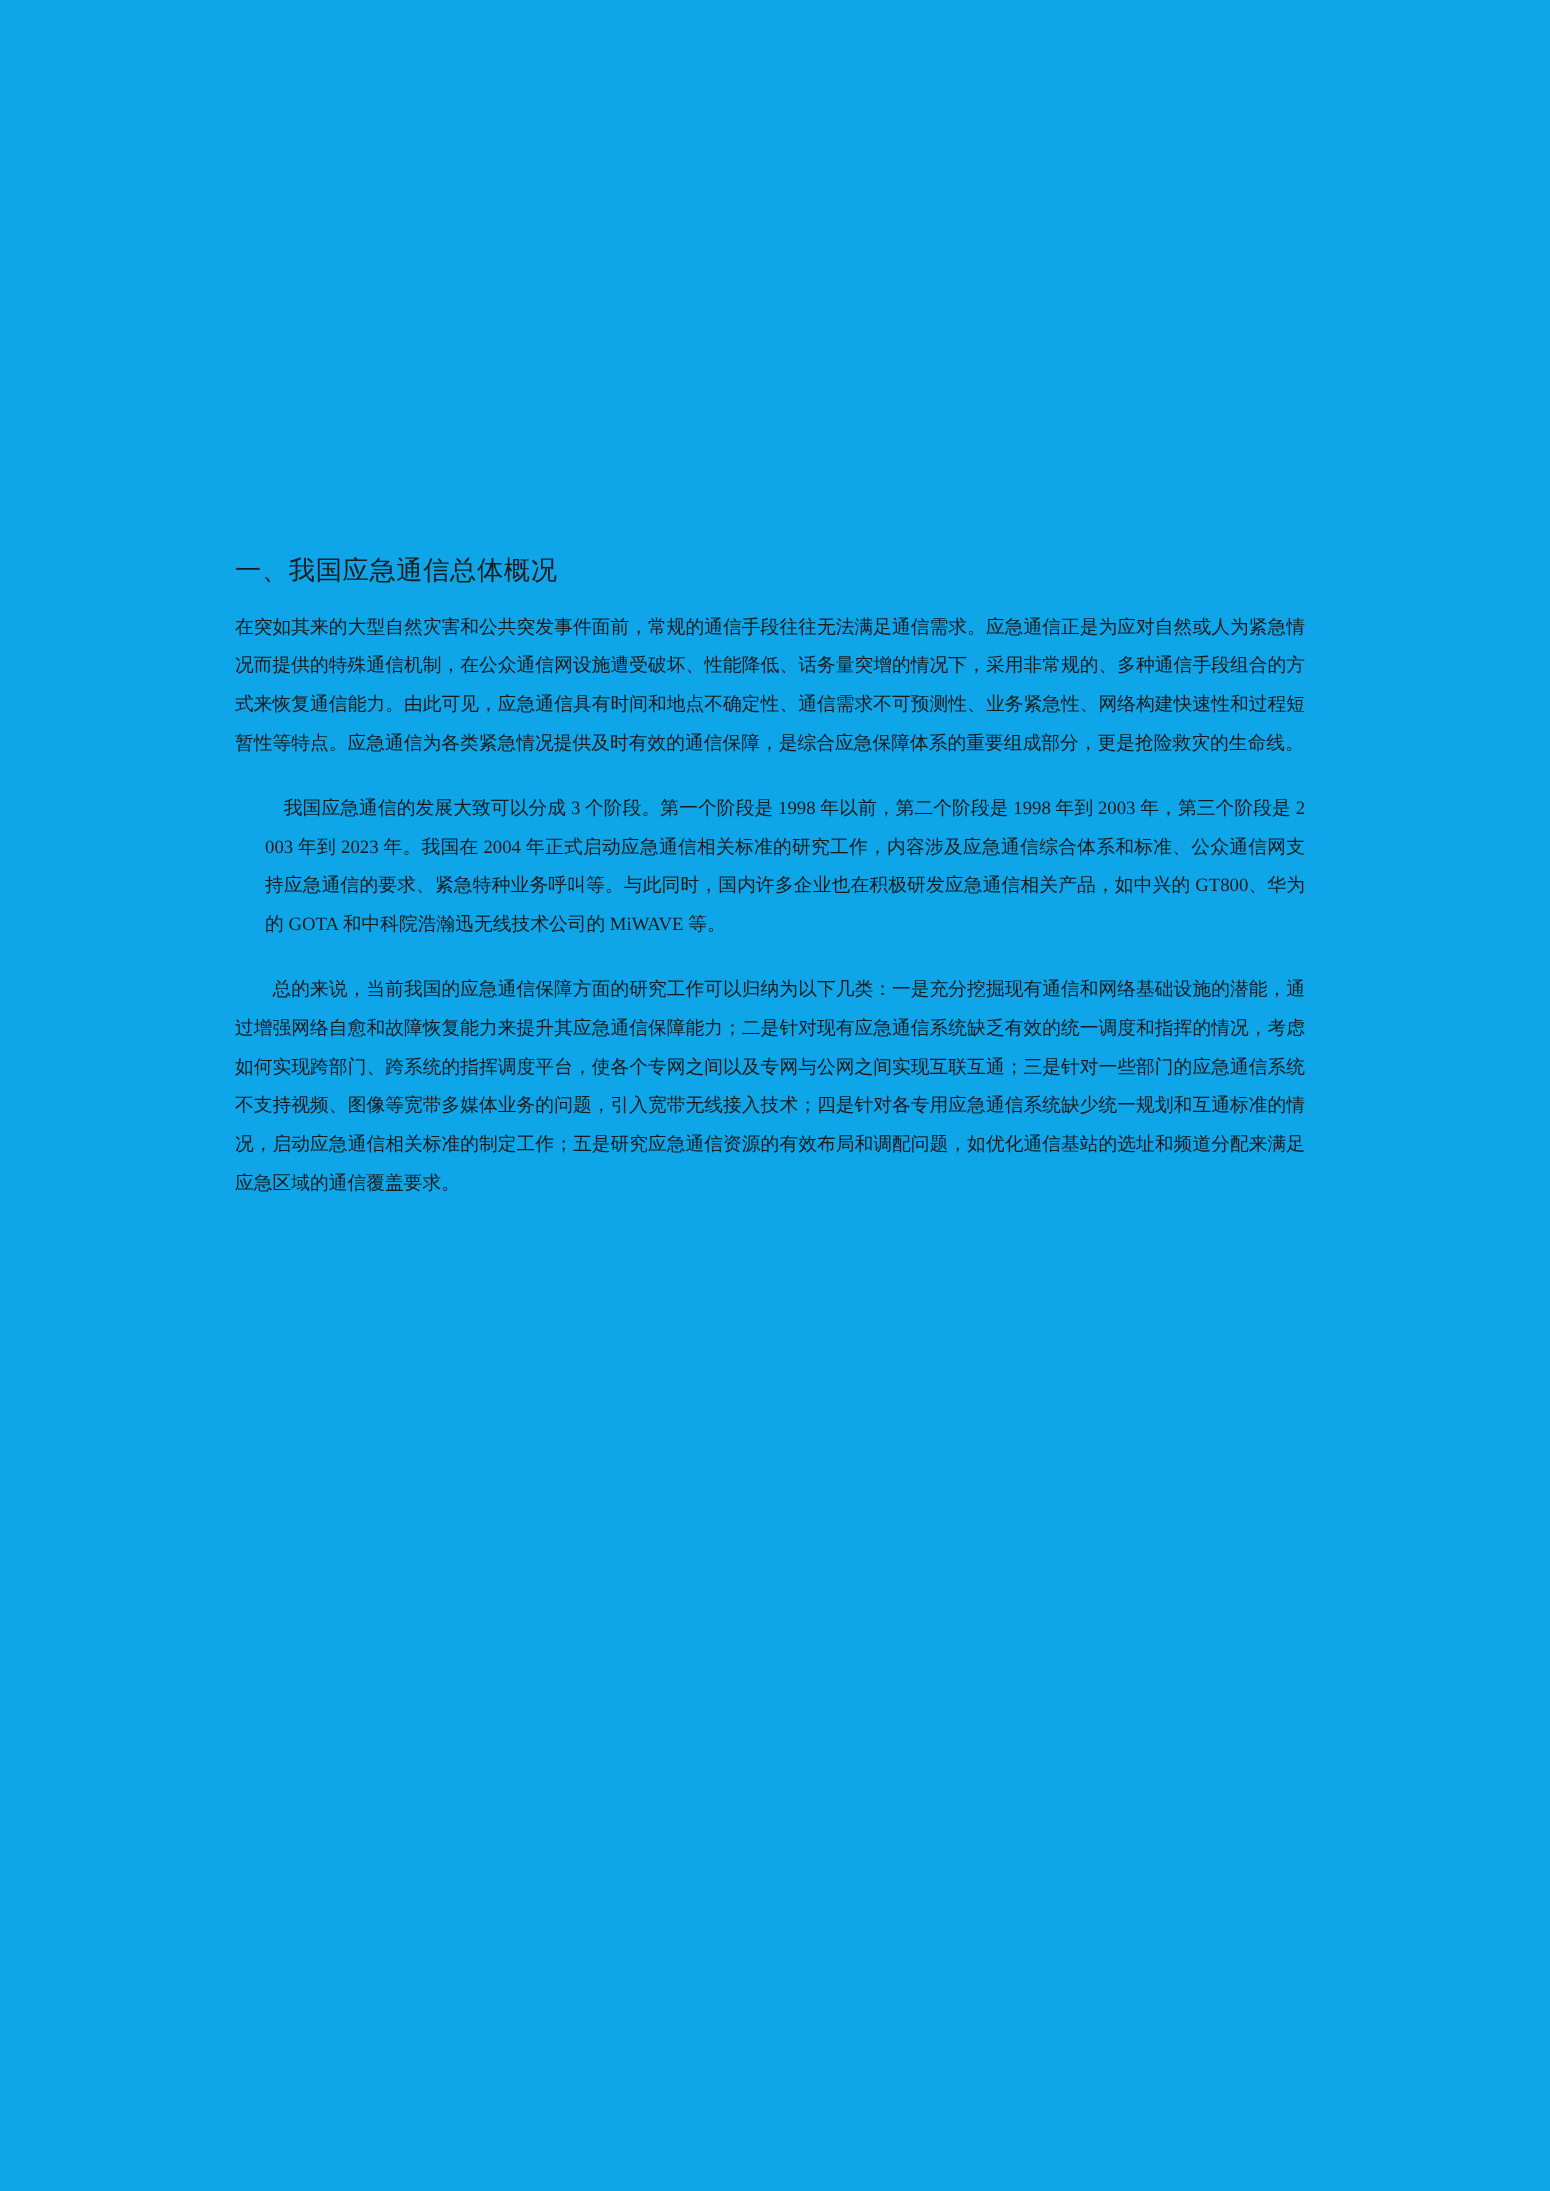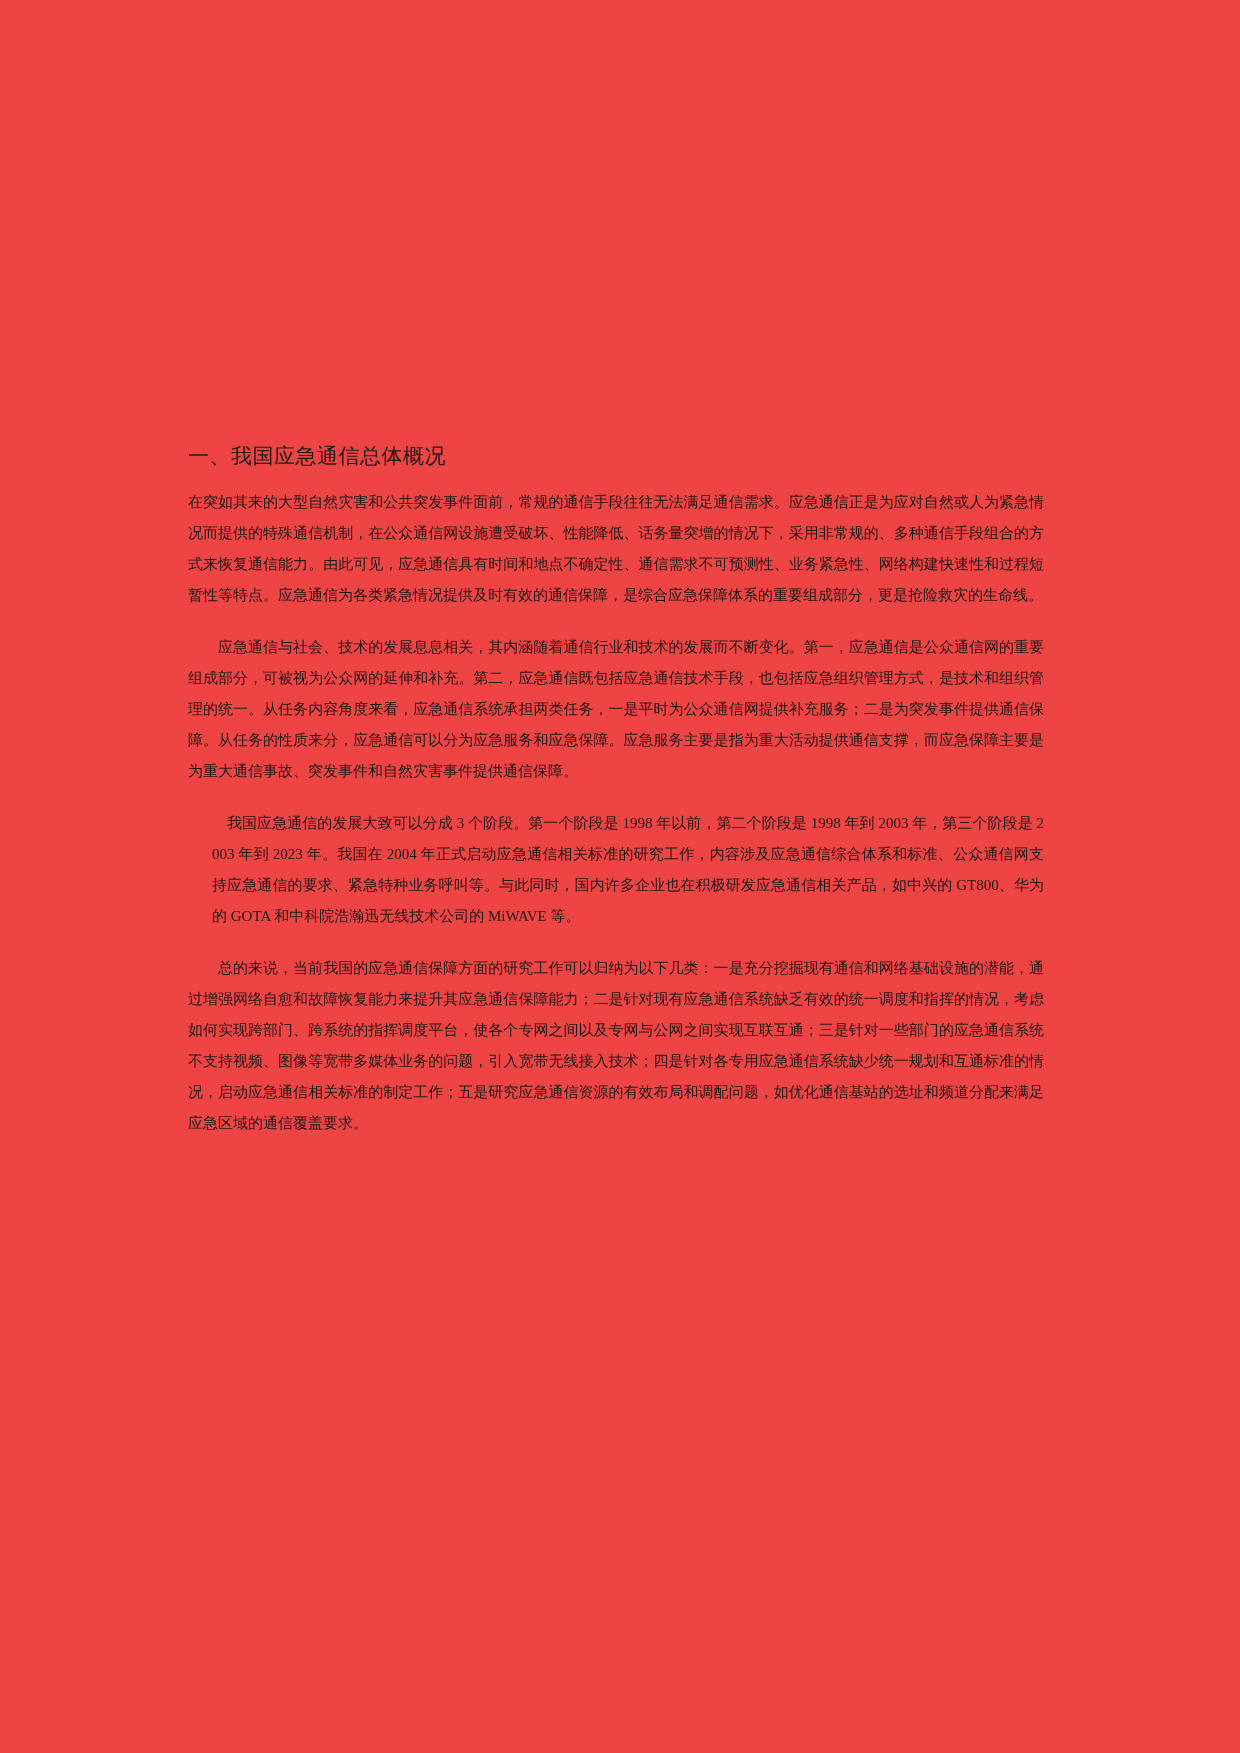--- a/index.html
+++ b/index.html
@@ -4,21 +4,21 @@
 <style>
   html, body {
     margin: 0;
     padding: 0;
     background: #ffffff;
   }
   .page {
     position: relative;
     width: 1240px;
     height: 1753px;
-    background: #ef4444;
+    background: #0ea5e9;
     overflow: hidden;
     font-family: "Liberation Serif", "DejaVu Serif", serif;
     color: #1a1a1a;
   }
   .content {
     position: absolute;
     left: 188px;
     top: 441px;
     width: 856px;
   }
@@ -45,20 +45,19 @@
 </style>
 </head>
 <body>
 
 <div class="page">
   <div class="content">
     <h1 class="heading">一、我国应急通信总体概况</h1>
 
     <p class="para indent-0">在突如其来的大型自然灾害和公共突发事件面前，常规的通信手段往往无法满足通信需求。应急通信正是为应对自然或人为紧急情况而提供的特殊通信机制，在公众通信网设施遭受破坏、性能降低、话务量突增的情况下，采用非常规的、多种通信手段组合的方式来恢复通信能力。由此可见，应急通信具有时间和地点不确定性、通信需求不可预测性、业务紧急性、网络构建快速性和过程短暂性等特点。应急通信为各类紧急情况提供及时有效的通信保障，是综合应急保障体系的重要组成部分，更是抢险救灾的生命线。</p>
 
-    <p class="para indent-2">应急通信与社会、技术的发展息息相关，其内涵随着通信行业和技术的发展而不断变化。第一，应急通信是公众通信网的重要组成部分，可被视为公众网的延伸和补充。第二，应急通信既包括应急通信技术手段，也包括应急组织管理方式，是技术和组织管理的统一。从任务内容角度来看，应急通信系统承担两类任务，一是平时为公众通信网提供补充服务；二是为突发事件提供通信保障。从任务的性质来分，应急通信可以分为应急服务和应急保障。应急服务主要是指为重大活动提供通信支撑，而应急保障主要是为重大通信事故、突发事件和自然灾害事件提供通信保障。</p>
 
     <p class="para indent-1">我国应急通信的发展大致可以分成 3 个阶段。第一个阶段是 1998 年以前，第二个阶段是 1998 年到 2003 年，第三个阶段是 2003 年到 2023 年。我国在 2004 年正式启动应急通信相关标准的研究工作，内容涉及应急通信综合体系和标准、公众通信网支持应急通信的要求、紧急特种业务呼叫等。与此同时，国内许多企业也在积极研发应急通信相关产品，如中兴的 GT800、华为的 GOTA 和中科院浩瀚迅无线技术公司的 MiWAVE 等。</p>
 
     <p class="para indent-2">总的来说，当前我国的应急通信保障方面的研究工作可以归纳为以下几类：一是充分挖掘现有通信和网络基础设施的潜能，通过增强网络自愈和故障恢复能力来提升其应急通信保障能力；二是针对现有应急通信系统缺乏有效的统一调度和指挥的情况，考虑如何实现跨部门、跨系统的指挥调度平台，使各个专网之间以及专网与公网之间实现互联互通；三是针对一些部门的应急通信系统不支持视频、图像等宽带多媒体业务的问题，引入宽带无线接入技术；四是针对各专用应急通信系统缺少统一规划和互通标准的情况，启动应急通信相关标准的制定工作；五是研究应急通信资源的有效布局和调配问题，如优化通信基站的选址和频道分配来满足应急区域的通信覆盖要求。</p>
 
   </div>
 </div>
 
 </body></html>

